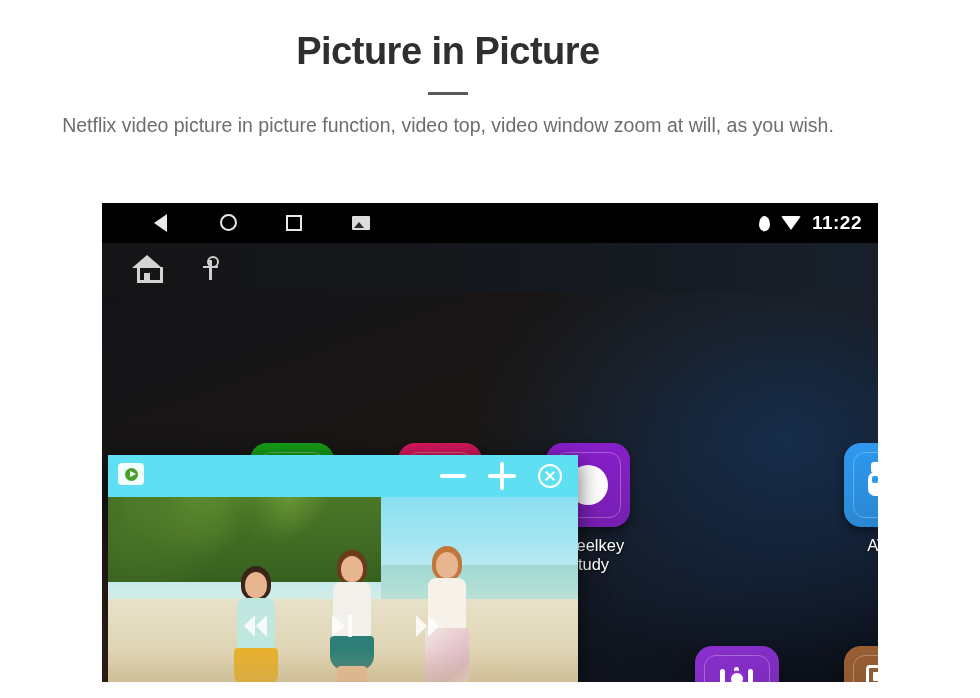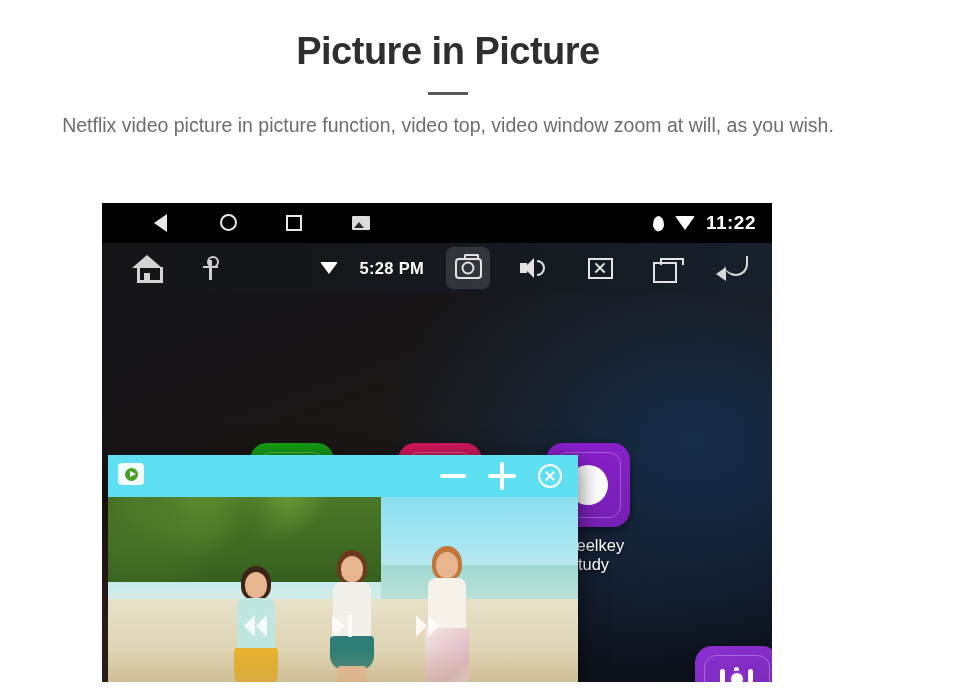--- a/index.html
+++ b/index.html
@@ -21,21 +21,21 @@
     margin: 18px auto 0 auto;
   }
   .page-subtitle {
     margin: 16px auto 0 auto; width: 890px;
     font-size: 19.5px; color: #6d6d6d; line-height: 1.5;
   }
 
   
   .device {
     position: absolute; left: 102px; top: 203px;
-    width: 670px; height: 479px;
+    width: 776px; height: 479px;
     overflow: hidden; background: #ef4444;
   }
 
   
   .statusbar {
     position: absolute; left: 0; top: 0; width: 100%; height: 40px;
     background: #000; display: flex; align-items: center;
   }
   .navbtns { display: flex; align-items: center; gap: 44px; margin-left: 52px; }
   .nav-ico { width: 22px; height: 22px; position: relative; }
@@ -362,42 +362,20 @@
 
   <div class="toolbar">
     <div class="tb-left">
       <div class="home-ico">
           <div class="home-door"></div>
         </div>
       <div class="usb-ico">
           <div class="usb-bar"></div>
         </div>
     </div>
-    <div class="tb-right">
-      <div class="wifi-sm"></div>
-      <div class="tb-time">5:28 PM</div>
-      <div class="tb-btn active">
-        <div class="cam-ico"></div>
-      </div>
-      <div class="tb-btn">
-        <div class="vol-ico">
-          <div class="vol-tri"></div>
-            <div class="vol-wave"></div>
-        </div>
-      </div>
-      <div class="tb-btn">
-        <div class="x-ico"></div>
-      </div>
-      <div class="tb-btn">
-        <div class="rec-ico"></div>
-      </div>
-      <div class="tb-btn">
-        <div class="backarrow"></div>
-      </div>
-    </div>
   </div>
 
   <div class="wallpaper">
     <div class="appgrid" id="appgrid">
         <div class="app" style="left: 135px; top: 150px;">
           <div class="app-tile" style="background:linear-gradient(160deg,#16a015 0%, #16a015cc 100%)">
             <div class="glyph g-blob"></div>
           </div>
           <div class="app-label">Netflix</div>
         </div>

